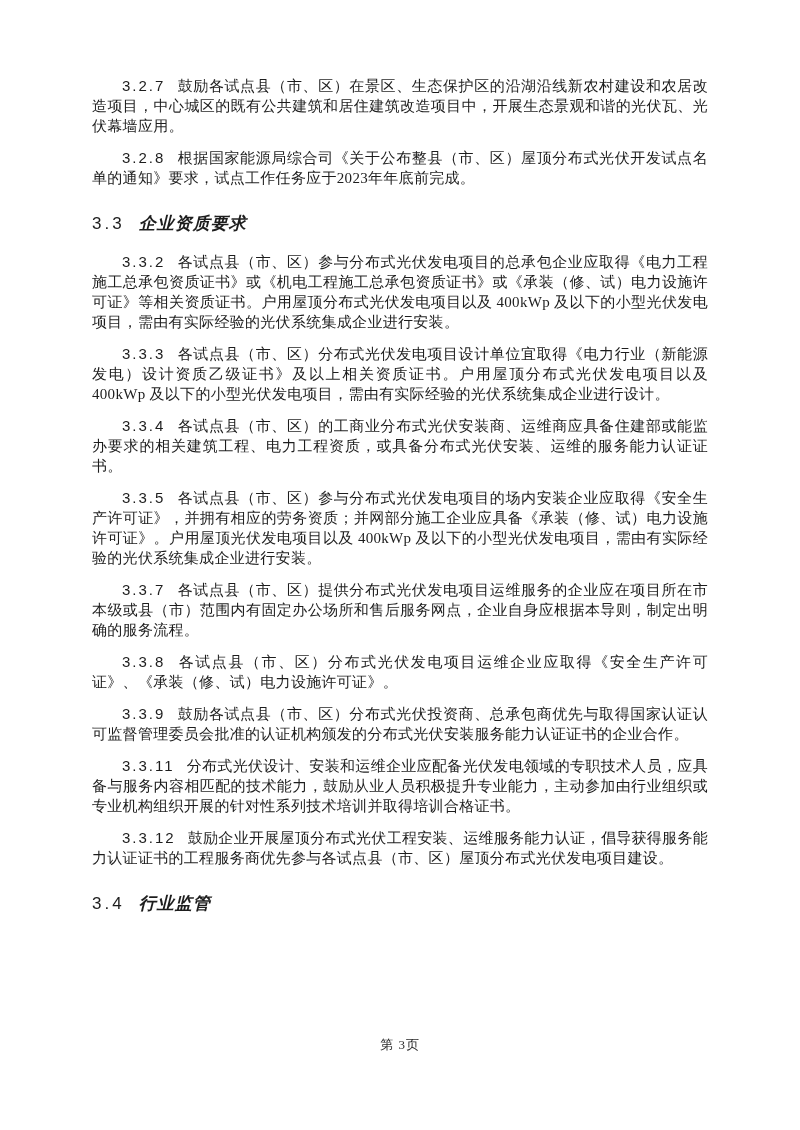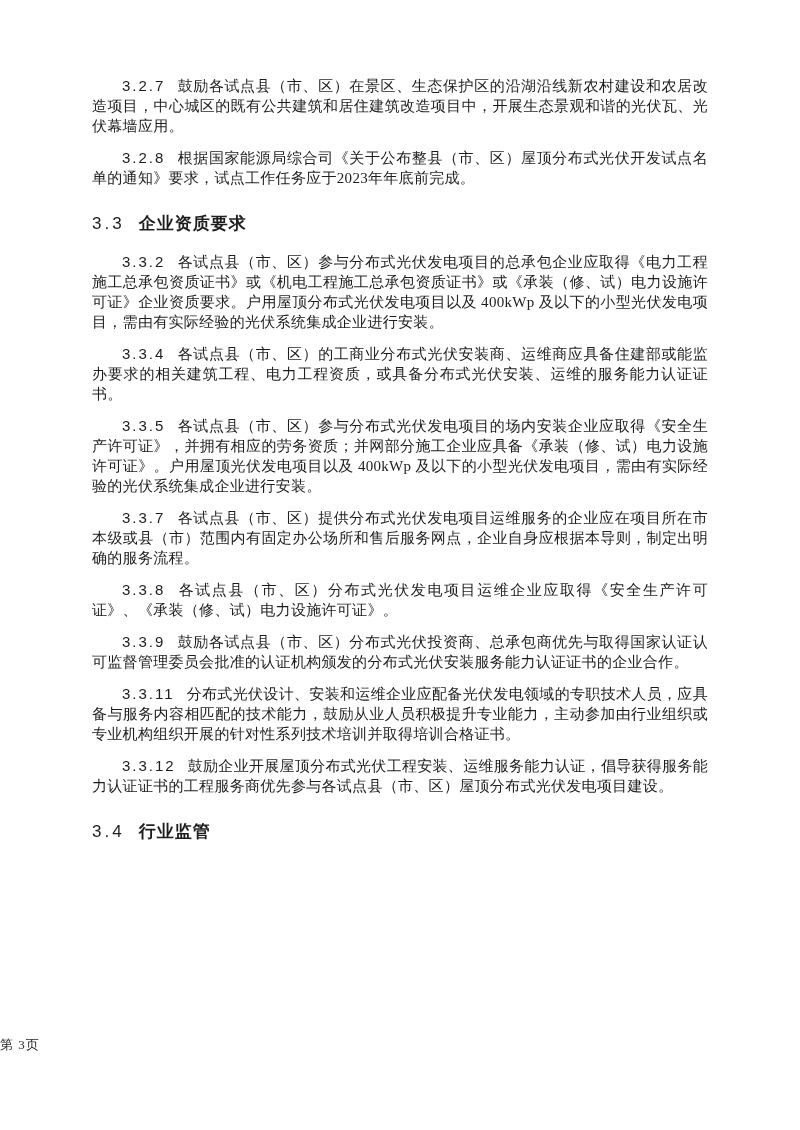--- a/index.html
+++ b/index.html
@@ -49,46 +49,49 @@
   }
   .heading .num {
     font-weight: normal;
     letter-spacing: 3px;
     margin-right: 14px;
     text-align: center;
   }
   .heading .txt {
     font-weight: bold;
     letter-spacing: 1px;
+    font-style: italic;
   }
   .footer {
     position: absolute;
     top: 1036px;
     left: 0;
     width: 800px;
+    text-align: center;
     font-size: 13px;
     letter-spacing: 1px;
     color: #2a2a2a;
   }
 </style>
 </head>
 <body>
 
 <div class="page">
   <div class="content">
 
     <p class="para"><span class="num">3.2.7</span><span>鼓励各试点县（市、区）在景区、生态保护区的沿湖沿线新农村建设和农居改造项目，中心城区的既有公共建筑和居住建筑改造项目中，开展生态景观和谐的光伏瓦、光伏幕墙应用。</span></p>
 
     <p class="para"><span class="num">3.2.8</span><span>根据国家能源局综合司《关于公布整县（市、区）屋顶分布式光伏开发试点名单的通知》要求，试点工作任务应于2023年年底前完成。</span></p>
 
     <h2 class="heading"><span class="num">3.3</span><span class="txt">企业资质要求</span></h2>
 
 
-    <p class="para"><span class="num">3.3.2</span><span>各试点县（市、区）参与分布式光伏发电项目的总承包企业应取得《电力工程施工总承包资质证书》或《机电工程施工总承包资质证书》或《承装（修、试）电力设施许可证》企业资质要求。户用屋顶分布式光伏发电项目以及 400kWp 及以下的小型光伏发电项目，需由有实际经验的光伏系统集成企业进行安装。</span></p>
+    <p class="para"><span class="num">3.3.2</span><span>各试点县（市、区）参与分布式光伏发电项目的总承包企业应取得《电力工程施工总承包资质证书》或《机电工程施工总承包资质证书》或《承装（修、试）电力设施许可证》等相关资质证书。户用屋顶分布式光伏发电项目以及 400kWp 及以下的小型光伏发电项目，需由有实际经验的光伏系统集成企业进行安装。</span></p>
 
+    <p class="para"><span class="num">3.3.3</span><span>各试点县（市、区）分布式光伏发电项目设计单位宜取得《电力行业（新能源发电）设计资质乙级证书》及以上相关资质证书。户用屋顶分布式光伏发电项目以及 400kWp 及以下的小型光伏发电项目，需由有实际经验的光伏系统集成企业进行设计。</span></p>
 
     <p class="para"><span class="num">3.3.4</span><span>各试点县（市、区）的工商业分布式光伏安装商、运维商应具备住建部或能监办要求的相关建筑工程、电力工程资质，或具备分布式光伏安装、运维的服务能力认证证书。</span></p>
 
     <p class="para"><span class="num">3.3.5</span><span>各试点县（市、区）参与分布式光伏发电项目的场内安装企业应取得《安全生产许可证》，并拥有相应的劳务资质；并网部分施工企业应具备《承装（修、试）电力设施许可证》。户用屋顶光伏发电项目以及 400kWp 及以下的小型光伏发电项目，需由有实际经验的光伏系统集成企业进行安装。</span></p>
 
 
     <p class="para"><span class="num">3.3.7</span><span>各试点县（市、区）提供分布式光伏发电项目运维服务的企业应在项目所在市本级或县（市）范围内有固定办公场所和售后服务网点，企业自身应根据本导则，制定出明确的服务流程。</span></p>
 
     <p class="para"><span class="num">3.3.8</span><span>各试点县（市、区）分布式光伏发电项目运维企业应取得《安全生产许可证》、《承装（修、试）电力设施许可证》。</span></p>
 

